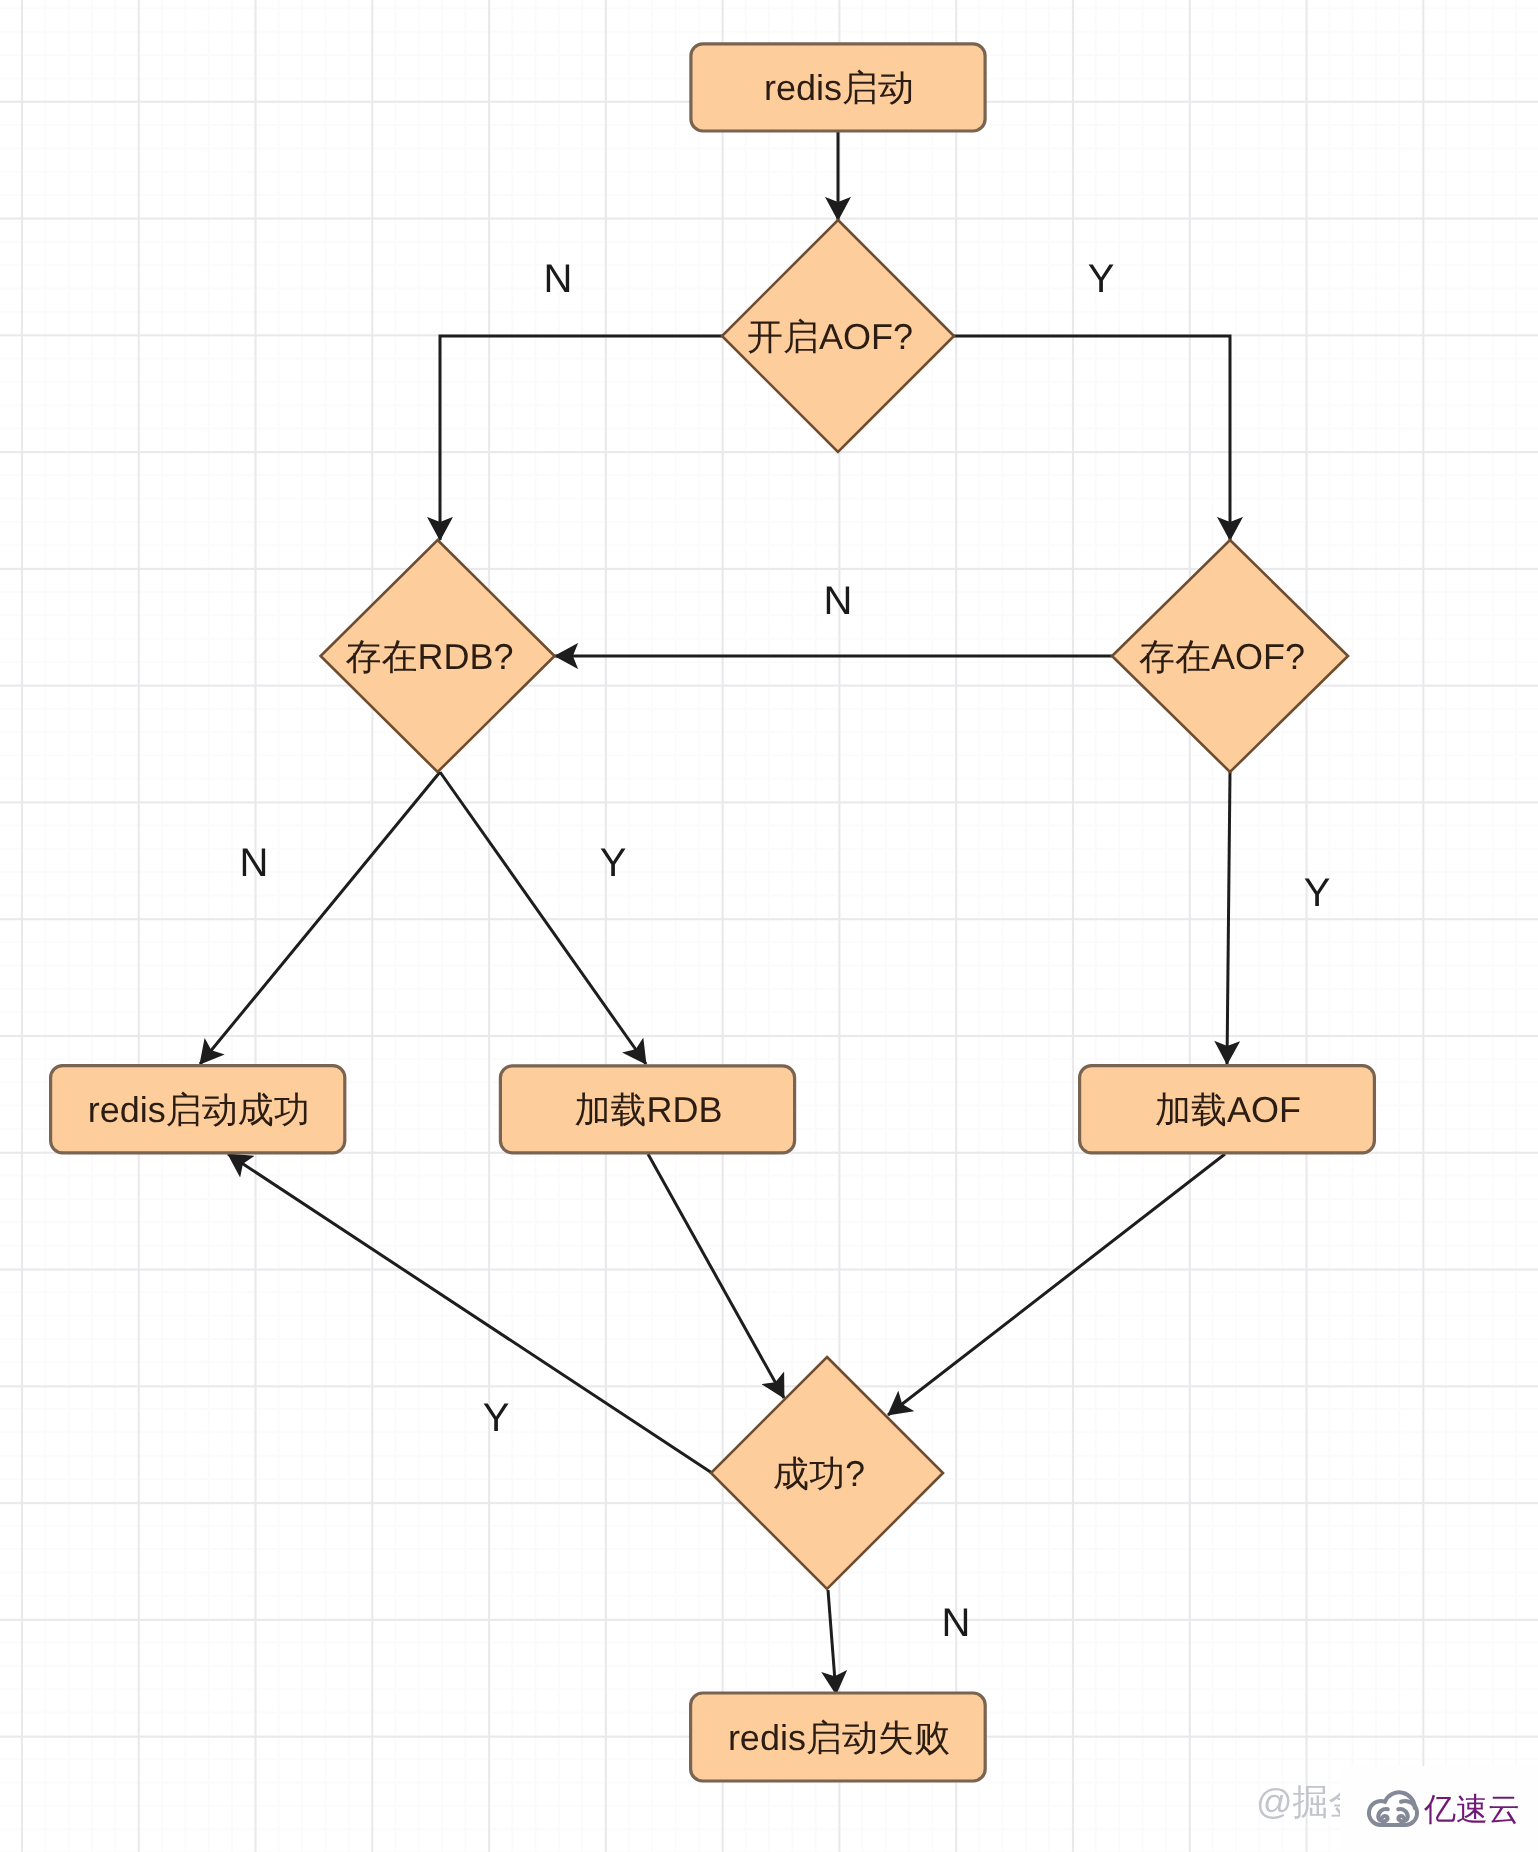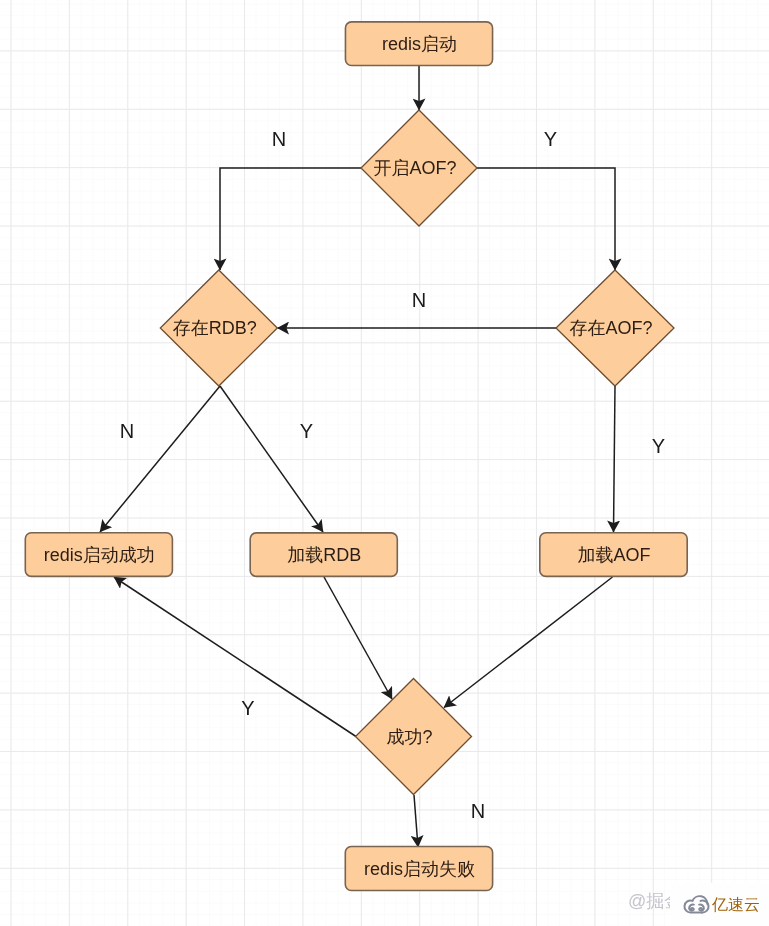--- a/index.html
+++ b/index.html
@@ -113,14 +113,14 @@
 
 <div id="brand" style="position:absolute;left:670px;top:883px;width:99px;height:43px;background:#fefeff;">
   <svg width="27" height="21" viewBox="0 0 108 84" style="position:absolute;left:13px;top:10px;">
     <g fill="none" stroke="#848997" stroke-width="8" stroke-linecap="round">
       <path d="M 76 78 L 32 78 A 24 24 0 1 1 38 31.5 A 31 31 0 0 1 97.5 44"></path>
       <path d="M 76 78 A 24 24 0 1 0 70 31.5"></path>
       <path d="M 43.5 46.5 A 15.5 15.5 0 0 0 24.5 62 A 10.5 10.5 0 0 0 43 66.5 A 5.5 5.5 0 0 0 33 62.5"></path>
       <path d="M 64.5 46.5 A 15.5 15.5 0 0 1 83.5 62 A 10.5 10.5 0 0 1 65 66.5 A 5.5 5.5 0 0 1 75 62.5"></path>
     </g>
   </svg>
-  <span style="position:absolute;left:42px;top:12px;color:#a16207;font-size:16px;letter-spacing:0px;">亿速云</span>
+  <span style="position:absolute;left:42px;top:12px;color:#701a75;font-size:16px;letter-spacing:0px;">亿速云</span>
 </div>
 
 </body></html>

